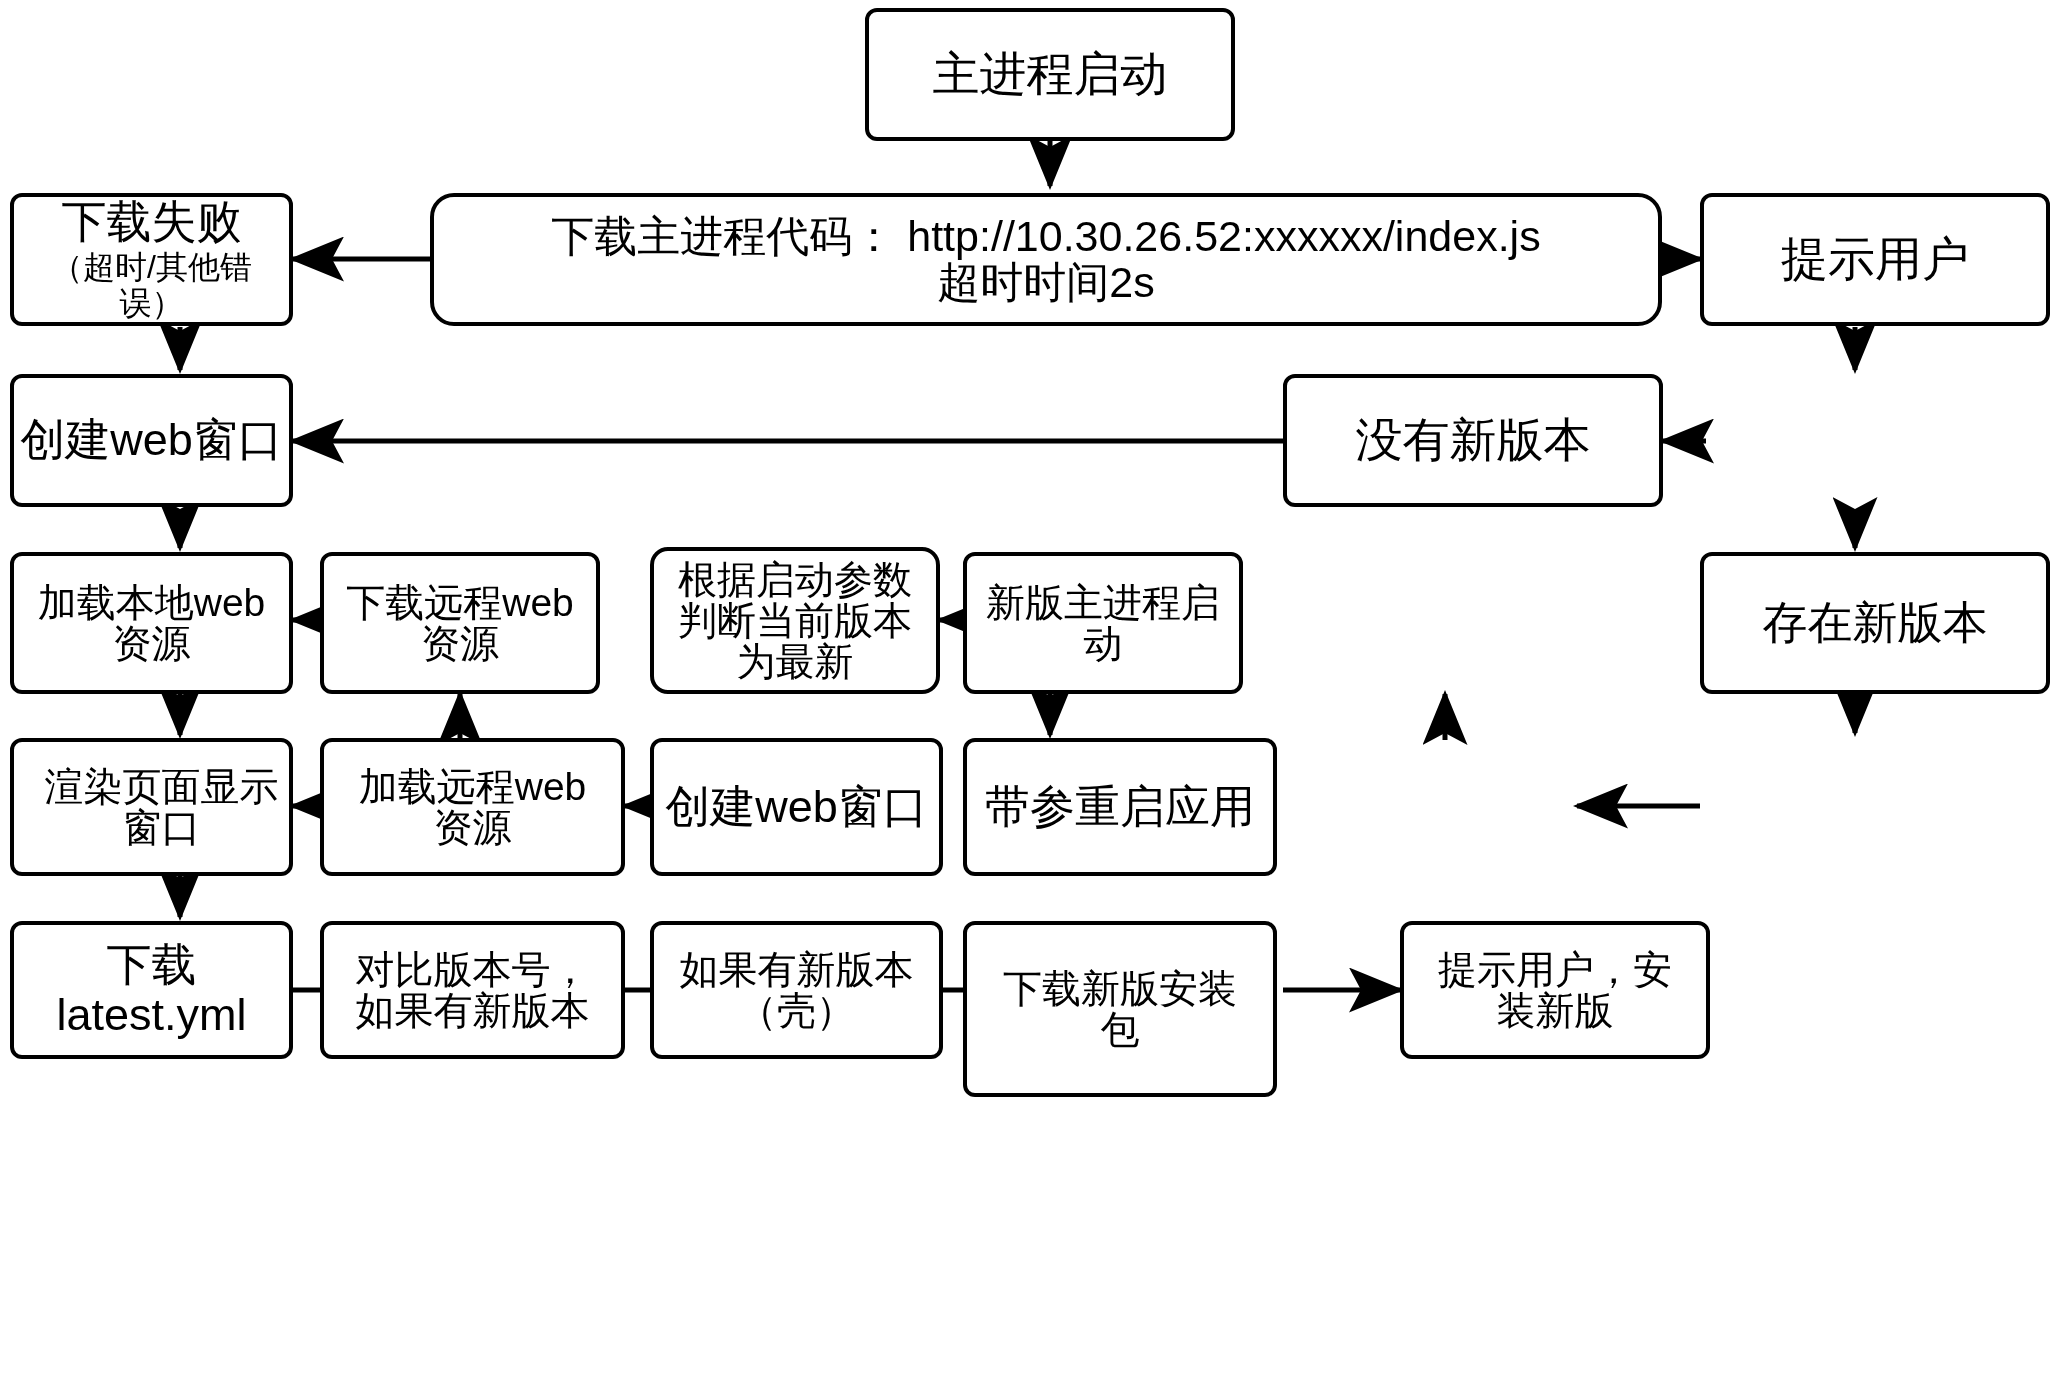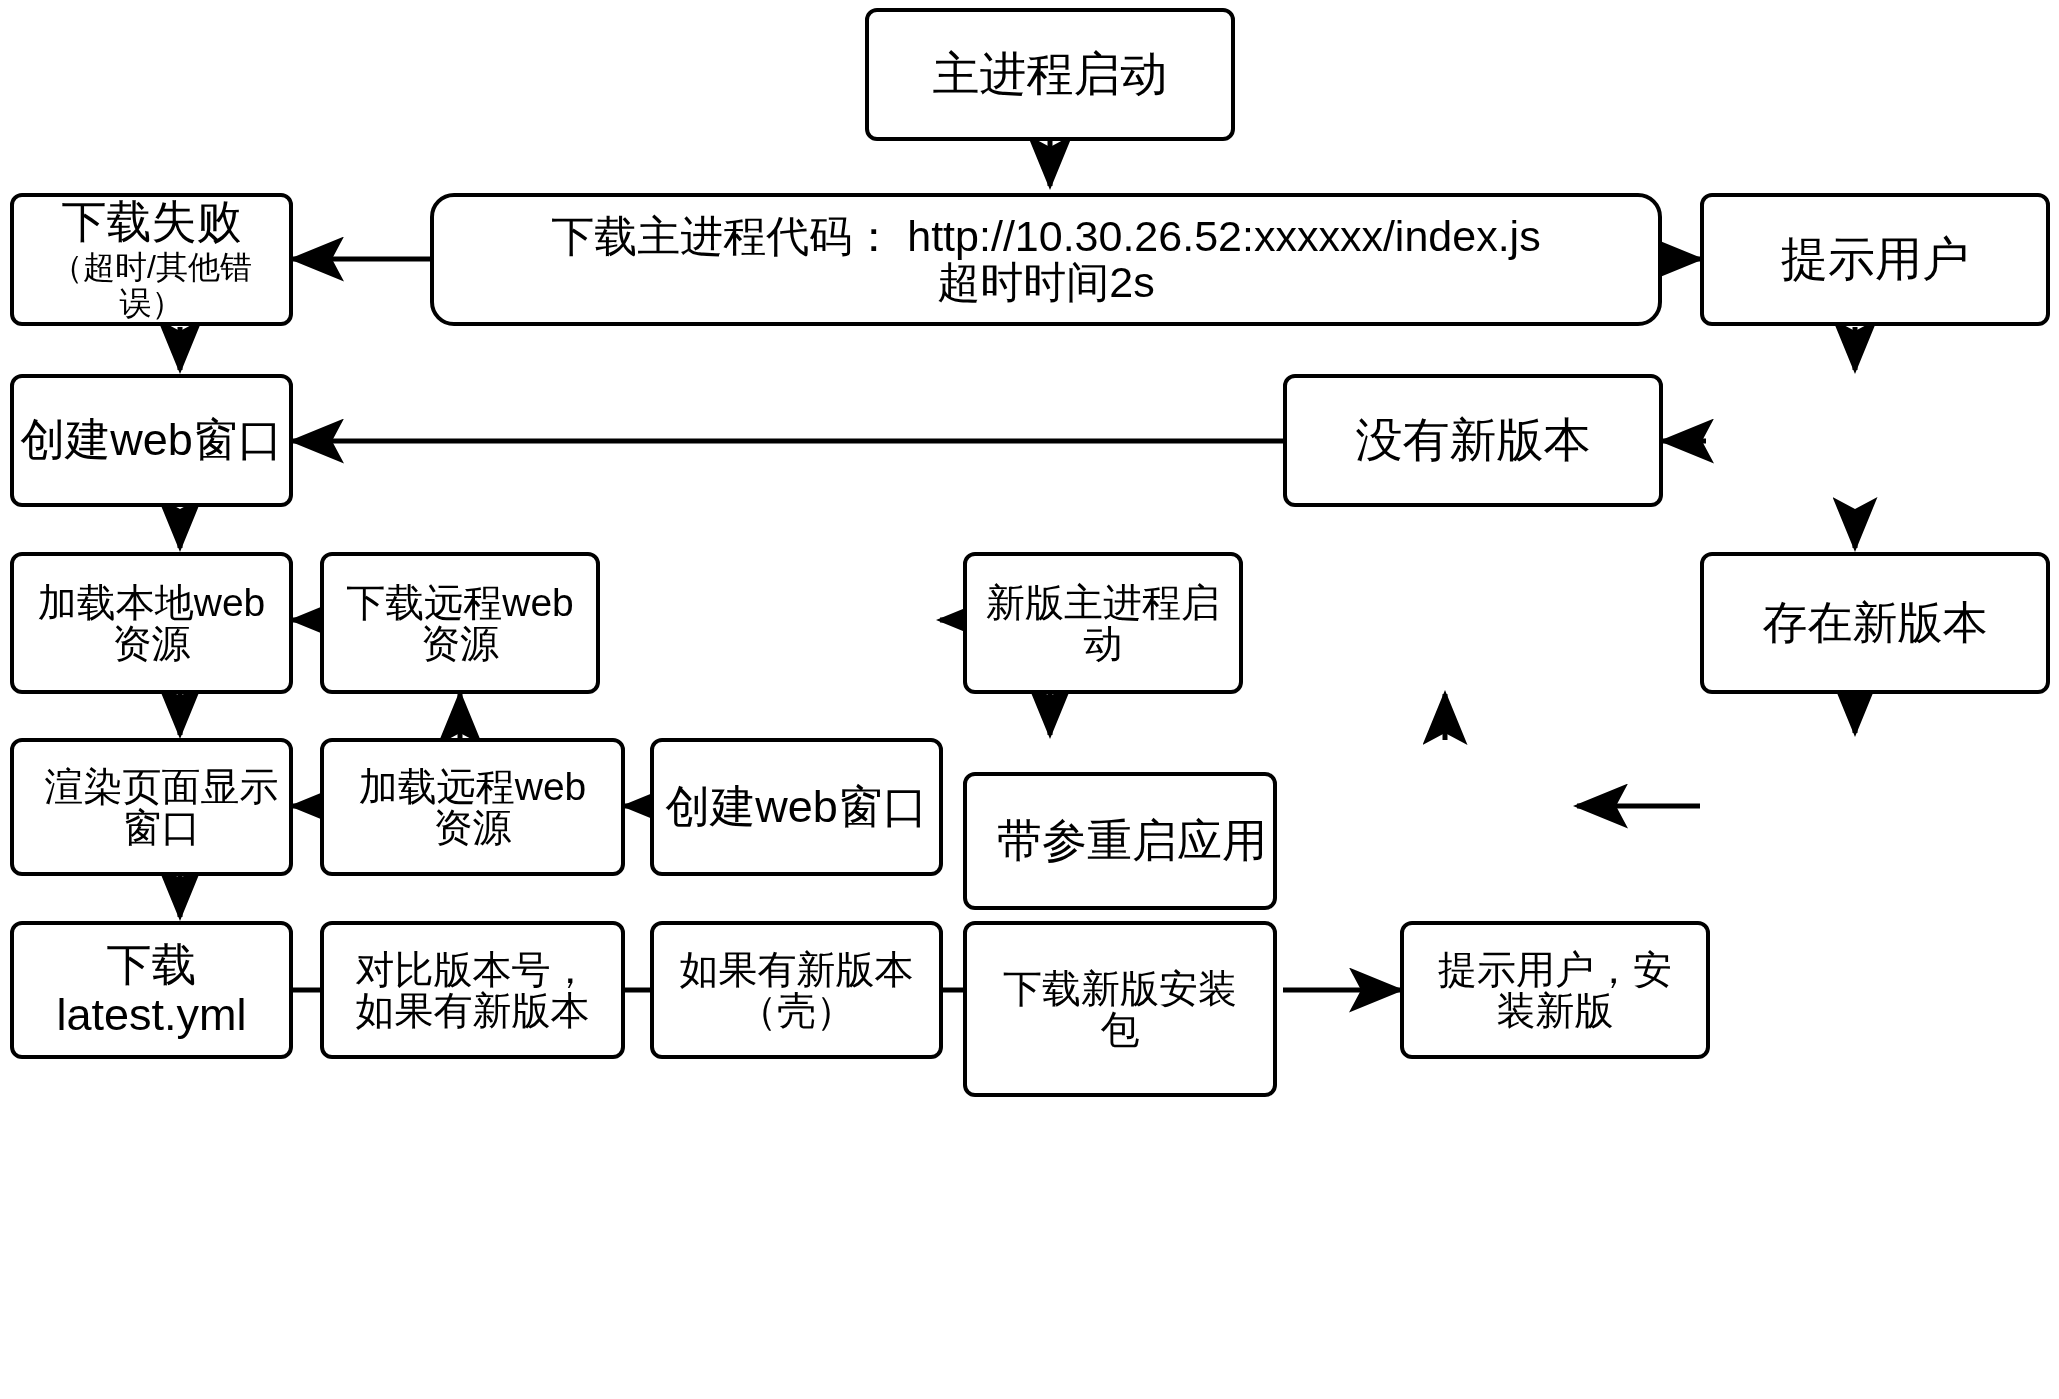--- a/index.html
+++ b/index.html
@@ -145,20 +145,25 @@
   <div class="node" style="left:10px; top:552px; width:283px; height:142px;">
     <span class="node-label fs-sm tight">加载本地web
 资源</span>
   </div>
 
   <div class="node" style="left:320px; top:552px; width:280px; height:142px;">
     <span class="node-label fs-sm tight">下载远程web
 资源</span>
   </div>
 
+  <div class="node" style="left:650px; top:547px; width:290px; height:147px; border-radius:18px;">
+    <span class="node-label fs-sm tight">根据启动参数
+判断当前版本
+为最新</span>
+  </div>
 
   <div class="node" style="left:963px; top:552px; width:280px; height:142px;">
     <span class="node-label fs-sm tight">新版主进程启
 动</span>
   </div>
 
   <div class="node" style="left:1700px; top:552px; width:350px; height:142px;">
     <span class="node-label fs-lg">存在新版本</span>
   </div>
 
@@ -169,21 +174,21 @@
 
   <div class="node" style="left:320px; top:738px; width:305px; height:138px;">
     <span class="node-label fs-sm tight">加载远程web
 资源</span>
   </div>
 
   <div class="node" style="left:650px; top:738px; width:293px; height:138px;">
     <span class="node-label fs-lg">创建web窗口</span>
   </div>
 
-  <div class="node" style="left:963px; top:772px; width:314px; height:138px;text-align:right;">
+  <div class="node" style="left:963px; top:738px; width:314px; height:138px;">
     <span class="node-label fs-lg">带参重启应用</span>
   </div>
 
 
   <div class="node" style="left:10px; top:921px; width:283px; height:138px;">
     <span class="node-label fs-lg">下载latest.yml</span>
   </div>
 
   <div class="node" style="left:320px; top:921px; width:305px; height:138px;">
     <span class="node-label fs-sm tight">对比版本号，

